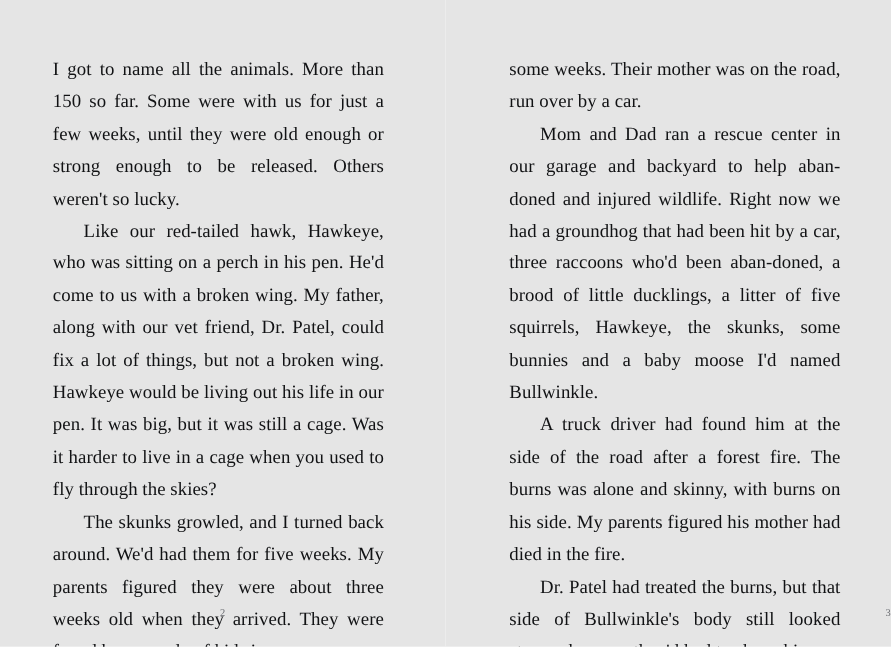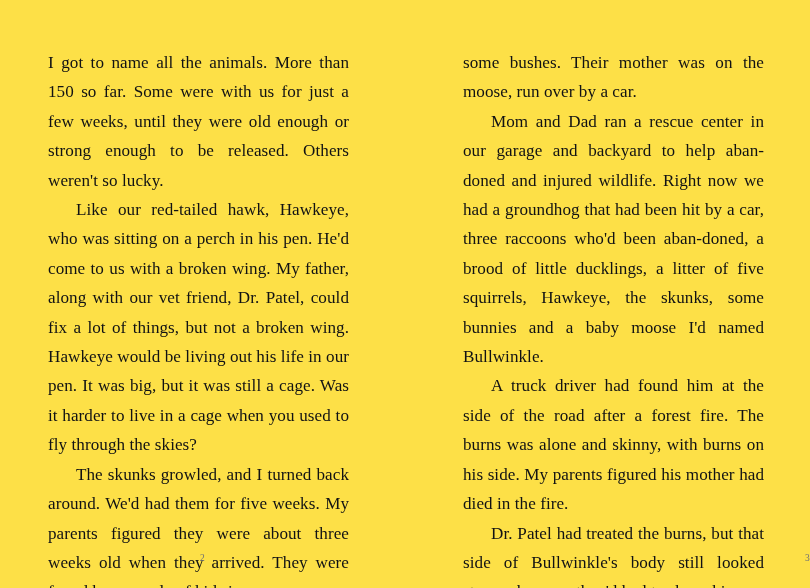--- a/index.html
+++ b/index.html
@@ -20,21 +20,21 @@
     height: 588px;
     display: flex;
     box-sizing: border-box;
   }
 
   .page {
     position: relative;
     width: 405px;
     height: 588px;
     box-sizing: border-box;
-    background: #fde047;
+    background: #e5e5e5;
   }
 
   .page-left .text-block {
     position: absolute;
     left: 48px;
     top: 48px;
     width: 301px;
   }
 
   .page-right .text-block {
@@ -100,21 +100,21 @@
     <div class="text-block">
       <p class="para cont">I got to name all the animals. More than 150 so far. Some were with us for just a few weeks, until they were old enough or strong enough to be released. Others weren't so lucky.</p>
       <p class="para">Like our red-tailed hawk, Hawkeye, who was sitting on a perch in his pen. He'd come to us with a broken wing. My father, along with our vet friend, Dr. Patel, could fix a lot of things, but not a broken wing. Hawkeye would be living out his life in our pen. It was big, but it was still a cage. Was it harder to live in a cage when you used to fly through the skies?</p>
       <p class="para">The skunks growled, and I turned back around. We'd had them for five weeks. My parents figured they were about three weeks old when they arrived. They were found by a couple of kids in</p>
     </div>
     <div class="folio">2</div>
   </div>
 
   <div class="page page-right">
     <div class="text-block">
-      <p class="para cont">some bushes. Their mother was on the moose, run over by a car.</p>
+      <p class="para cont">some weeks. Their mother was on the road, run over by a car.</p>
       <p class="para">Mom and Dad ran a rescue center in our garage and backyard to help aban-doned and injured wildlife. Right now we had a groundhog that had been hit by a car, three raccoons who'd been aban-doned, a brood of little ducklings, a litter of five squirrels, Hawkeye, the skunks, some bunnies and a baby moose I'd named Bullwinkle.</p>
       <p class="para">A truck driver had found him at the side of the road after a forest fire. The burns was alone and skinny, with burns on his side. My parents figured his mother had died in the fire.</p>
       <p class="para">Dr. Patel had treated the burns, but that side of Bullwinkle's body still looked strange because they'd had to shave his</p>
     </div>
     <div class="folio">3</div>
   </div>
 
 </div>
 
 </body></html>

